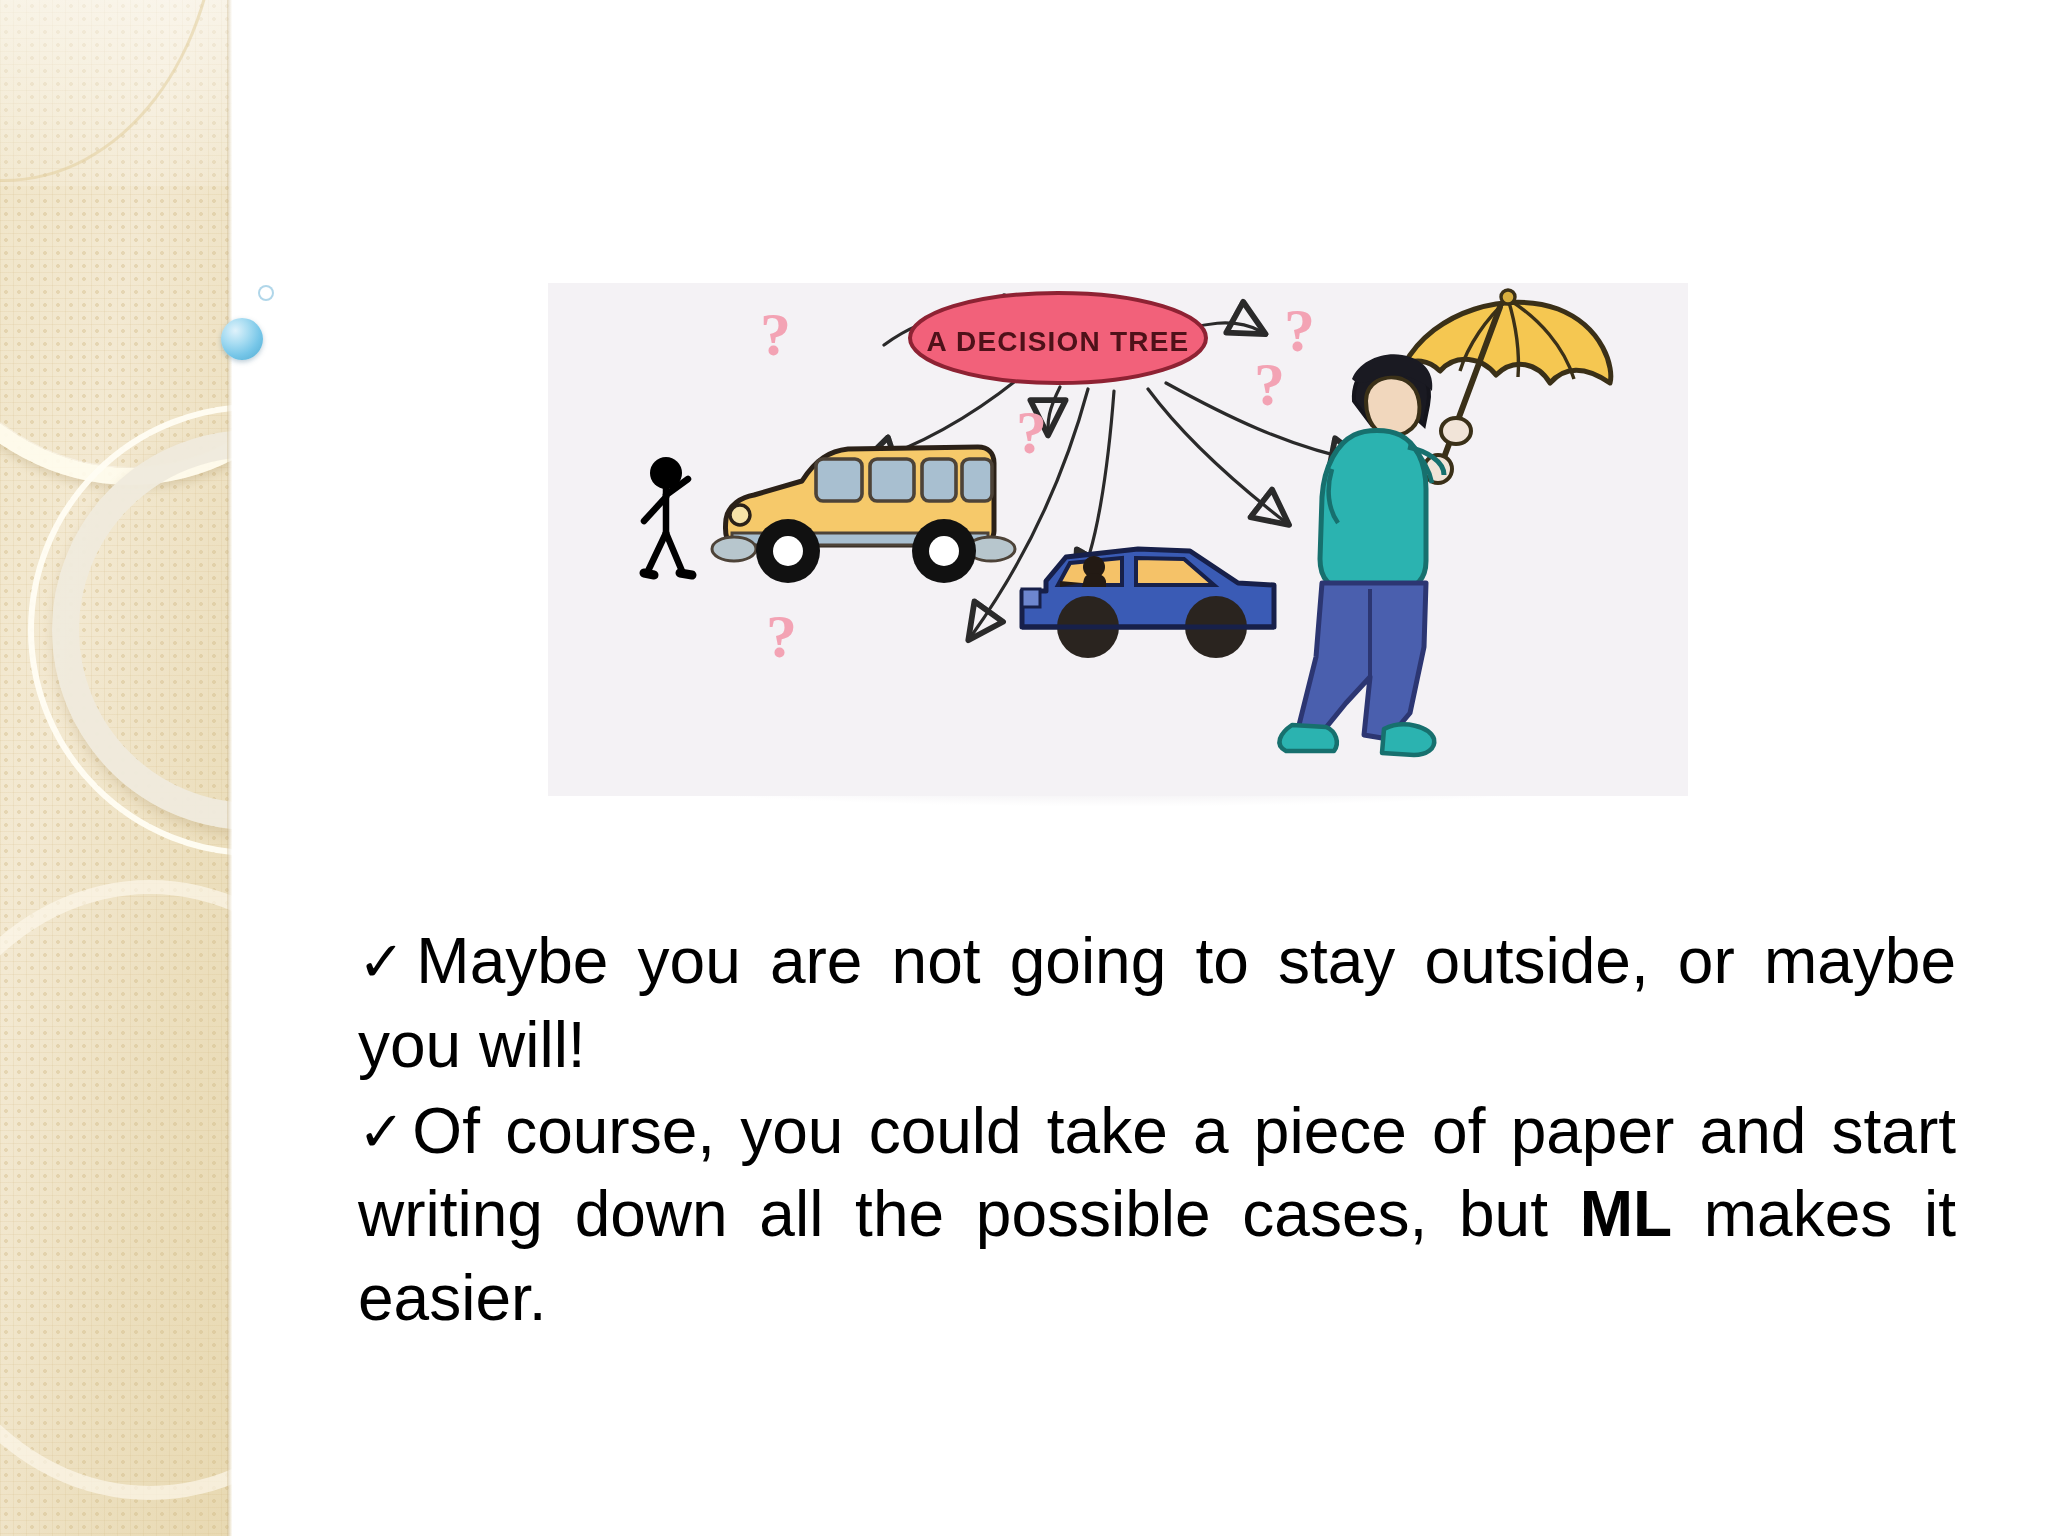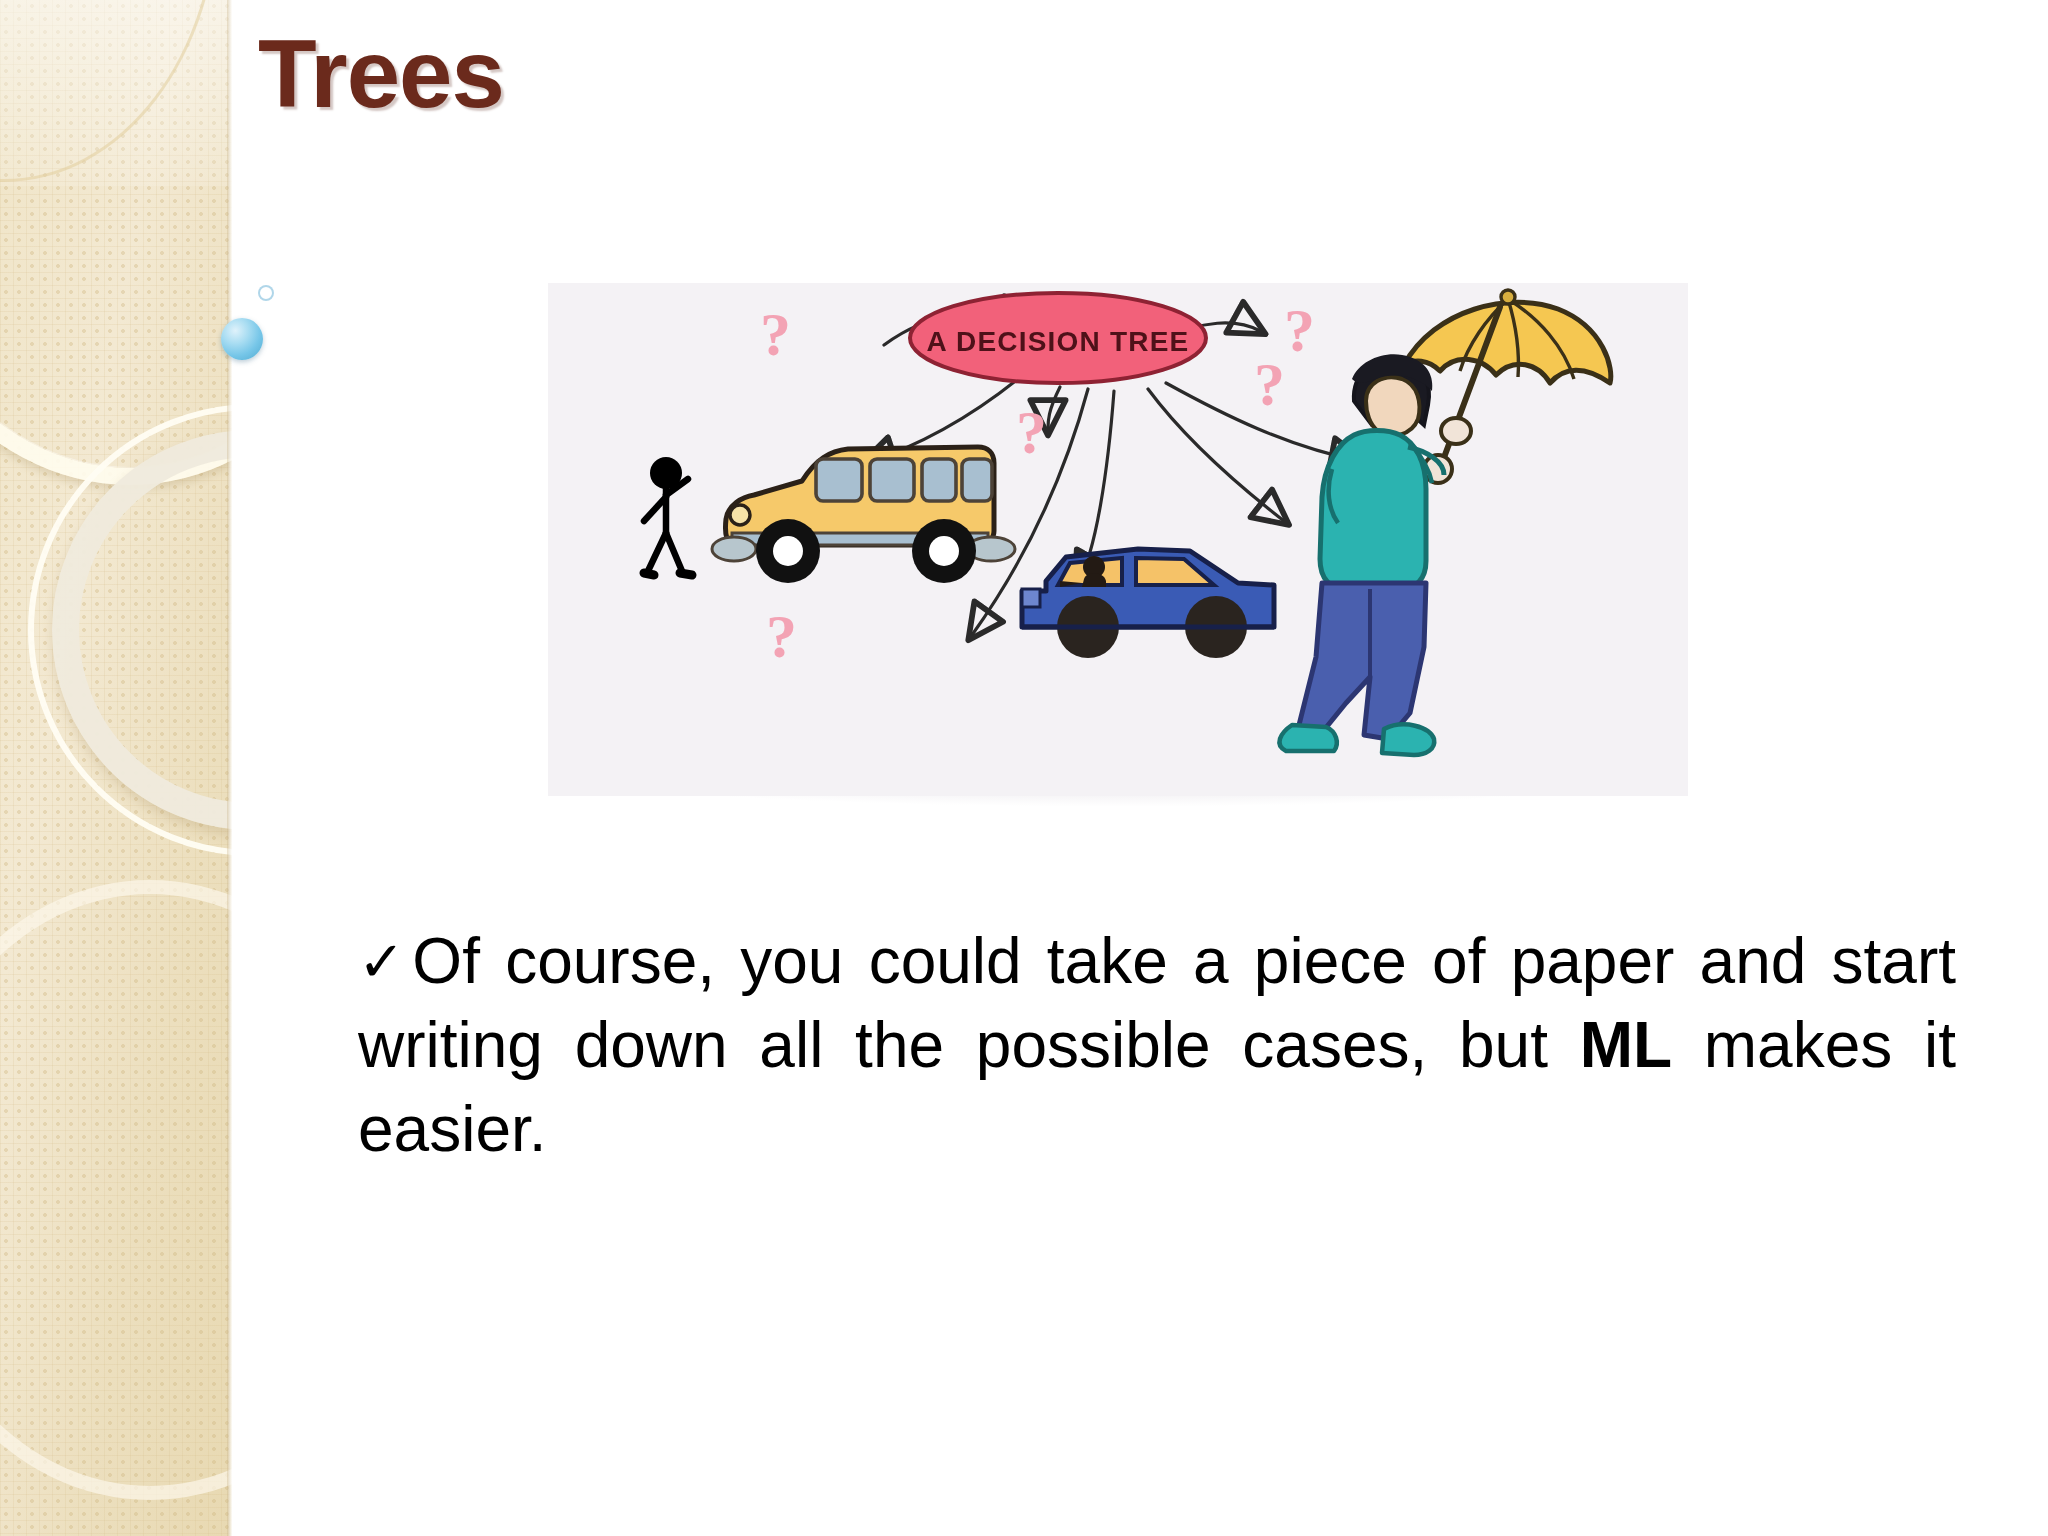--- a/index.html
+++ b/index.html
@@ -200,21 +200,20 @@
       <div class="arc-a-inner"></div>
     </div>
     <div class="arc-b2"></div>
     <div class="arc-b"></div>
     <div class="arc-c"></div>
     <div class="sidebar-edge"></div>
   </div>
   <div class="sphere"></div>
   <div class="sphere-tiny"></div>
 
-  <div class="title">Trees</div>
 
   <div class="figure-shadow"></div>
   <div class="figure">
     <svg width="1140" height="513" viewBox="0 0 1140 513" xmlns="http://www.w3.org/2000/svg">
       <defs>
         <marker id="ah" markerWidth="13" markerHeight="13" refX="10" refY="6.5" orient="auto">
           <path d="M1,1 L12,6.5 L1,12 Z" fill="none" stroke="#2a2a2a" stroke-width="1.8" stroke-linejoin="round"></path>
         </marker>
       </defs>
 
@@ -322,16 +321,17 @@
         <path d="M774,300 L878,300 L876,364 L862,430 L840,456 L816,452 L822,394 L798,420 L772,452 L750,446 L768,374 Z" fill="#4a5fae" stroke="#2c3672" stroke-width="5" stroke-linejoin="round"></path>
         <path d="M822,306 L822,394" fill="none" stroke="#2c3672" stroke-width="4"></path>
 
         <path d="M744,442 C732,450 726,462 738,468 L786,468 C792,460 788,448 778,444 Z" fill="#2bb3b0" stroke="#17706e" stroke-width="4.5" stroke-linejoin="round"></path>
         <path d="M836,446 C856,436 882,444 886,456 C888,466 878,472 866,472 L834,470 Z" fill="#2bb3b0" stroke="#17706e" stroke-width="4.5" stroke-linejoin="round"></path>
       </g>
     </svg>
   </div>
 
   <div class="body-text">
+    <p class="bullet-para"><span class="check">✓</span><span>Maybe you are not going to stay outside, or maybe you will!</span></p>
     <p class="bullet-para"><span class="check">✓</span><span>Of course, you could take a piece of paper and start writing down all the possible cases, but </span><span class="b">ML</span><span> makes it easier.</span></p>
   </div>
 
 </div>
 
 </body></html>

